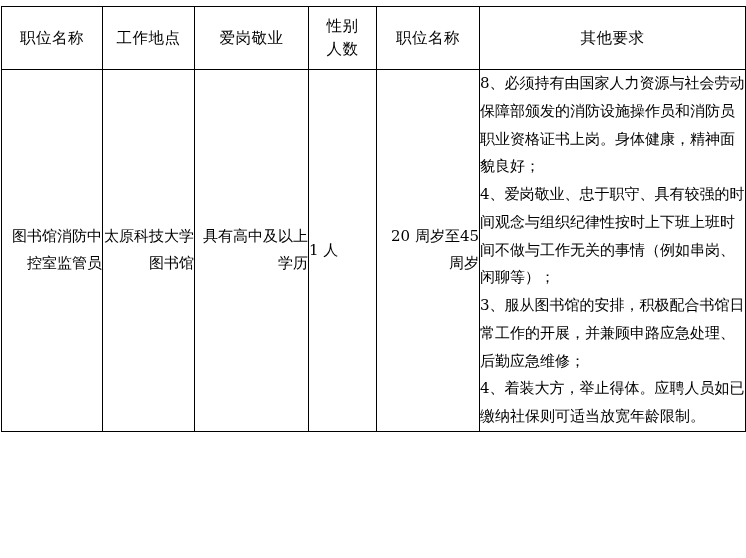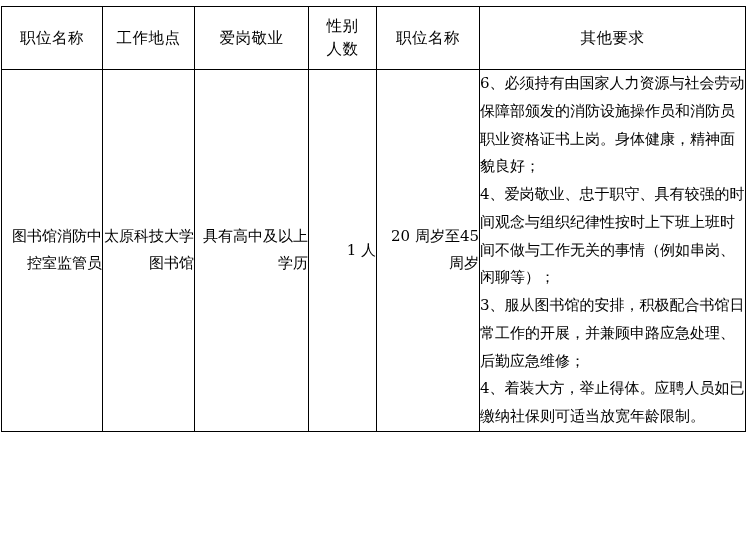--- a/index.html
+++ b/index.html
@@ -49,21 +49,21 @@
   }
   tbody td {
     font-size: 15px;
   }
   .cell-center {
     text-align: right;
     line-height: 1.85;
     padding: 4px 6px;
   }
   .cell-narrow {
-    text-align: right;
+    text-align: left;
     line-height: 1.85;
     padding: 4px 4px;
   }
   .cell-other {
     text-align: left;
     vertical-align: top;
     padding: 12px 12px 10px 14px;
     line-height: 1.85;
     font-size: 15px;
   }
@@ -116,21 +116,21 @@
       </tr>
     </thead>
     <tbody>
       <tr>
         <td class="cell-center">图书馆消防中控室监管员</td>
         <td class="cell-center">太原科技大学图书馆</td>
         <td class="cell-center">具有高中及以上学历</td>
         <td class="cell-narrow">1 人</td>
         <td class="cell-center">20 周岁至45 周岁</td>
         <td class="cell-other">
-          <p>6、必须持有由国家人力资源与社会劳动保障部颁发的消防设施操作员和消防员职业资格证书上岗。身体健康，精神面貌良好；</p>
+          <p>8、必须持有由国家人力资源与社会劳动保障部颁发的消防设施操作员和消防员职业资格证书上岗。身体健康，精神面貌良好；</p>
           <p>4、爱岗敬业、忠于职守、具有较强的时间观念与组织纪律性按时上下班上班时间不做与工作无关的事情（例如串岗、闲聊等）；</p>
           <p>3、服从图书馆的安排，积极配合书馆日常工作的开展，并兼顾申路应急处理、后勤应急维修；</p>
           <p>4、着装大方，举止得体。应聘人员如已缴纳社保则可适当放宽年龄限制。</p>
         </td>
       </tr>
     </tbody>
   </table>
 </div>
 
 </body></html>

